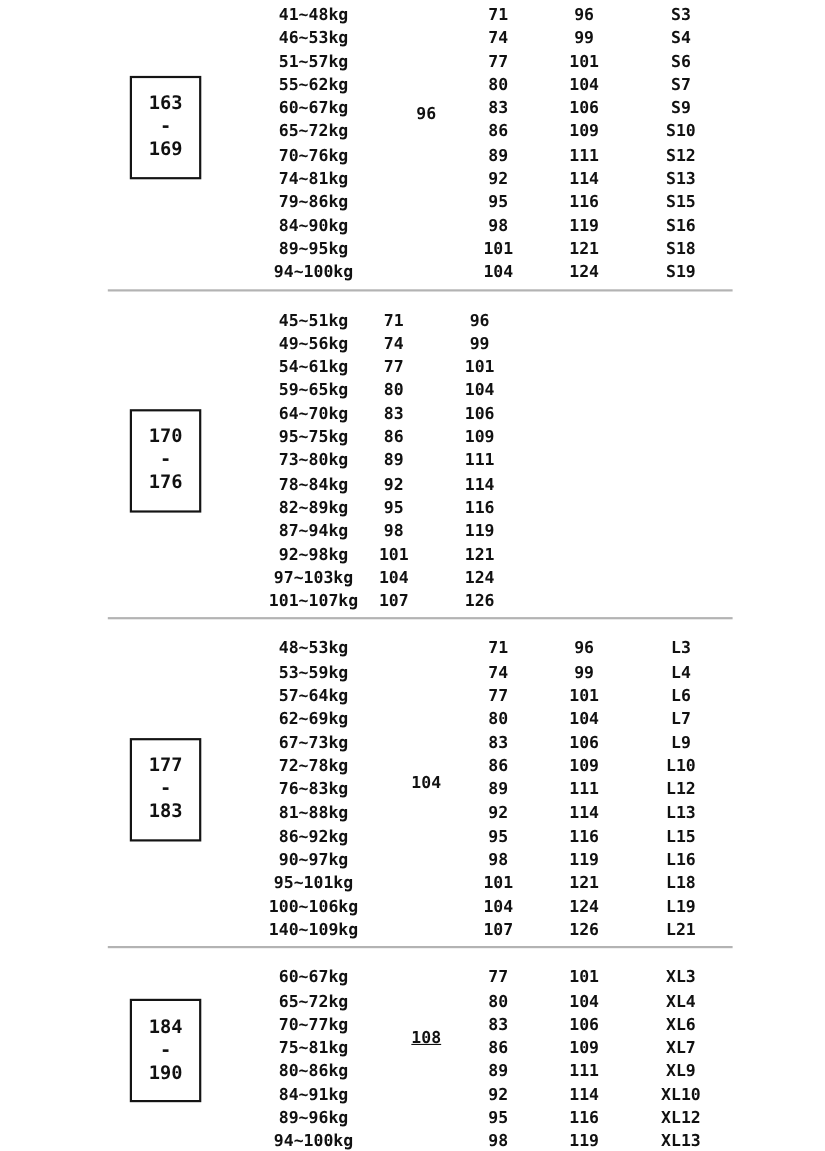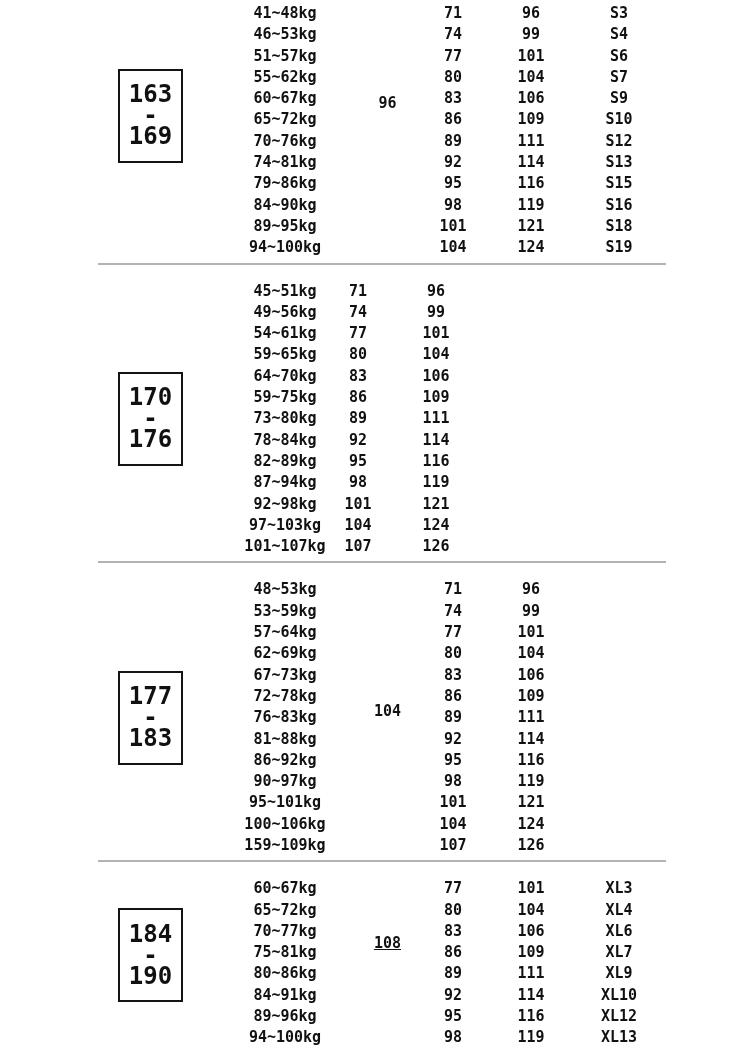--- a/index.html
+++ b/index.html
@@ -16,21 +16,21 @@
     font-weight:700;color:var(--text-color,#111);
   }
   #chart{width:750px;padding-top:3px;}
   .size-section{display:flex;align-items:stretch;}
   .col{text-align:center;}
   .col-height{width:230px;display:flex;align-items:center;}
   .height-box{
     margin-left:118px;width:65px;height:94px;
     border:2px solid var(--box-border,#141414);
     display:flex;flex-direction:column;align-items:center;justify-content:center;
-    font-size:24px;line-height:21px;
+    font-size:17px;line-height:21px;
   }
   .col-weight{width:110px;}
   .col-chest{width:95px;display:flex;align-items:center;justify-content:center;font-size:15px;}
   .col-a{width:36px;}
   .col-b{width:120px;}
   .col-size{width:56px;text-align:center;}
   .cell{display:block;font-size:15px;line-height:21.3px;white-space:nowrap;}
   .divider{height:2px;width:568px;margin:4px 0 16px 98px;background:var(--divider-color,#b3b3b3);}
   
   .s1 .height-box{transform:translateY(-15px);}
@@ -120,21 +120,21 @@
         <span class="hr hr-sep">-</span>
         <span class="hr">176</span>
       </div>
     </div>
     <div class="col col-weight">
         <span class="cell">45~51kg</span>
         <span class="cell">49~56kg</span>
         <span class="cell">54~61kg</span>
         <span class="cell">59~65kg</span>
         <span class="cell">64~70kg</span>
-        <span class="cell">59~75kg</span>
+        <span class="cell">95~75kg</span>
         <span class="cell">73~80kg</span>
         <span class="cell">78~84kg</span>
         <span class="cell">82~89kg</span>
         <span class="cell">87~94kg</span>
         <span class="cell">92~98kg</span>
         <span class="cell">97~103kg</span>
         <span class="cell">101~107kg</span>
       </div>
     <div class="col col-a">
         <span class="cell">71</span>
@@ -182,21 +182,21 @@
         <span class="cell">57~64kg</span>
         <span class="cell">62~69kg</span>
         <span class="cell">67~73kg</span>
         <span class="cell">72~78kg</span>
         <span class="cell">76~83kg</span>
         <span class="cell">81~88kg</span>
         <span class="cell">86~92kg</span>
         <span class="cell">90~97kg</span>
         <span class="cell">95~101kg</span>
         <span class="cell">100~106kg</span>
-        <span class="cell">159~109kg</span>
+        <span class="cell">140~109kg</span>
       </div>
     <div class="col col-chest">
       <span class="chest-value">104</span>
     </div>
     <div class="col col-a">
         <span class="cell">71</span>
         <span class="cell">74</span>
         <span class="cell">77</span>
         <span class="cell">80</span>
         <span class="cell">83</span>
@@ -216,20 +216,35 @@
         <span class="cell">104</span>
         <span class="cell">106</span>
         <span class="cell">109</span>
         <span class="cell">111</span>
         <span class="cell">114</span>
         <span class="cell">116</span>
         <span class="cell">119</span>
         <span class="cell">121</span>
         <span class="cell">124</span>
         <span class="cell">126</span>
+      </div>
+    <div class="col col-size">
+        <span class="cell">L3</span>
+        <span class="cell">L4</span>
+        <span class="cell">L6</span>
+        <span class="cell">L7</span>
+        <span class="cell">L9</span>
+        <span class="cell">L10</span>
+        <span class="cell">L12</span>
+        <span class="cell">L13</span>
+        <span class="cell">L15</span>
+        <span class="cell">L16</span>
+        <span class="cell">L18</span>
+        <span class="cell">L19</span>
+        <span class="cell">L21</span>
       </div>
   </section>
     <div class="divider"></div>
     <section class="size-section s4">
     <div class="col col-height">
       <div class="height-box">
         <span class="hr">184</span>
         <span class="hr hr-sep">-</span>
         <span class="hr">190</span>
       </div>

